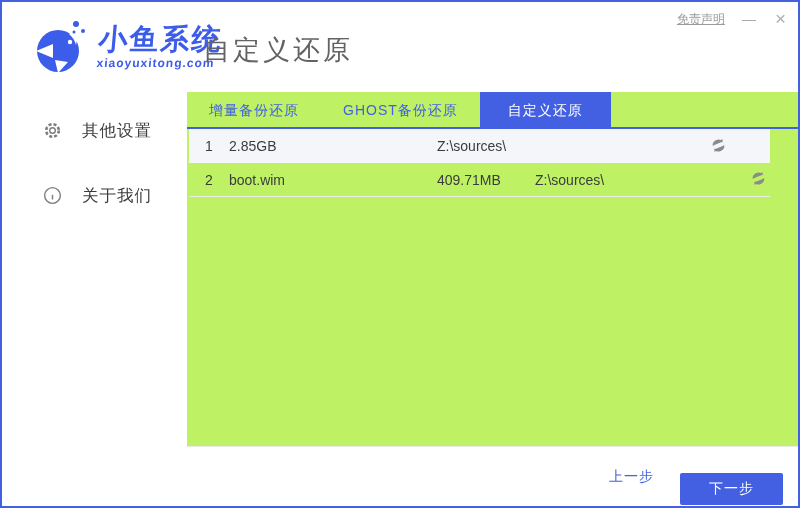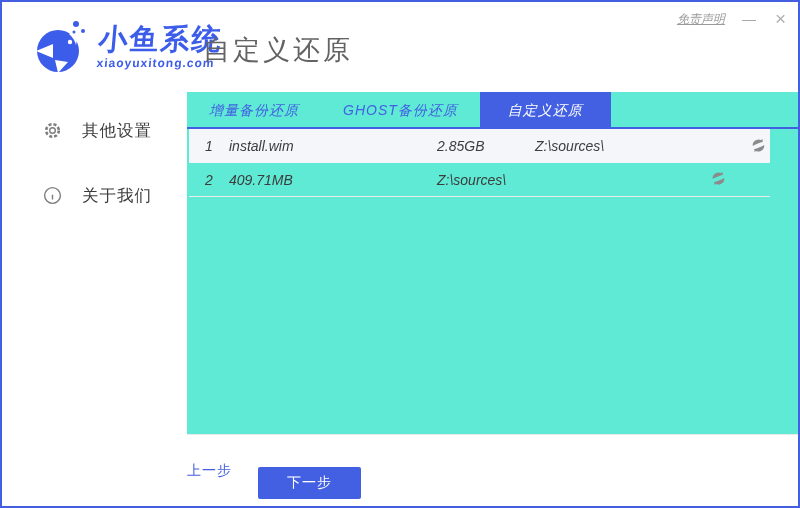--- a/index.html
+++ b/index.html
@@ -10,55 +10,55 @@
   }
 
   
   .header { position:absolute; top:0; left:0; right:0; height:90px; background:#fff; }
   .brand { position:absolute; left:30px; top:12px; display:flex; align-items:center; }
   .brand-text { margin-left:8px; transform:skewX(-5deg); }
   .brand-name { font-size:29px; font-weight:800; color:#3c5cea; letter-spacing:2px; line-height:30px; }
   .brand-domain { font-size:12px; font-weight:700; color:#3c5cea; letter-spacing:1px; margin-top:2px; }
   .page-title { position:absolute; left:201px; top:30px; font-size:27px; color:#636363; letter-spacing:3px; }
   .win-controls { position:absolute; top:8px; right:10px; display:flex; align-items:center; gap:14px; }
-  .disclaimer { font-size:12px; color:#9a9a9a; text-decoration:underline; cursor:pointer;font-style:italic; }
+  .disclaimer { font-size:12px; color:#9a9a9a; text-decoration:underline; cursor:pointer; }
   .btn-min { font-size:14px; color:#a9a9a9; cursor:pointer; line-height:16px; padding:0 3px; }
   .btn-close { font-size:19px; color:#b0b0b0; cursor:pointer; line-height:18px; padding:0 2px; }
 
   
   .sidebar { position:absolute; left:0; top:90px; bottom:0; width:185px; background:#fff; padding-top:6px; }
   .side-item { position:relative; height:65px; display:flex; align-items:center; padding-left:40px; cursor:pointer; }
   .side-item .ind { position:absolute; left:0; top:3px; bottom:3px; width:4px; background:transparent; }
   .side-item.active .ind { background:#4360e2; }
   .side-icon { width:21px; height:21px; margin-right:19px; flex:0 0 21px; }
   .side-icon svg { width:21px; height:21px; stroke:#7d7d7d; fill:none; stroke-width:1.6; }
   .side-item.active .side-icon svg { stroke:#4360e2; }
   .side-label { font-size:16.5px; color:#3b3b3b; letter-spacing:1px; }
   .side-item.active .side-label { color:#4360e2; }
 
   
-  .content { position:absolute; left:185px; top:90px; right:0; bottom:0; background:#5eead4;font-style:italic; }
+  .content { position:absolute; left:185px; top:90px; right:0; bottom:0; background:#bef264; }
   .tabs { display:flex; height:37px; border-bottom:2px solid #4360e2; }
   .tab { line-height:37px; padding:0 22px; font-size:14px; color:#4360e2; cursor:pointer; letter-spacing:1px; }
   .tab.active { background:#4360e2; color:#fff; padding:0 28px; }
 
   .table { margin:0 28px 0 2px; }
   .trow { display:grid; grid-template-columns:40px 208px 98px 199px 40px; align-items:center; }
   .thead { height:33px; color:#6b6b6b; font-size:14px; }
   .tbody-row { height:34px; color:#3c3c3c; font-size:14px; }
   .tbody-row.alt { background:#f4f6fa; }
   .tbody-row.line { border-bottom:1px solid #ececec; }
   .c-idx { text-align:center; }
   .c-restore { text-align:right; padding-right:6px; }
   .restore-btn { display:inline-flex; width:20px; height:20px; cursor:pointer; align-items:center; justify-content:center; }
   .restore-btn svg { width:17px; height:17px; stroke:#8b8b8b; fill:#8b8b8b; }
 
   
-  .footer { position:absolute; left:185px; right:0; bottom:0; height:72px; border-top:1px solid #eaeaea;
-            display:flex; align-items:center; padding-right:15px; background:#fff; }
+  .footer { position:absolute; left:185px; right:0; bottom:0; height:60px; border-top:1px solid #eaeaea;
+            display:flex; align-items:center; justify-content:flex-end; padding-right:15px; background:#fff; }
   .prev-btn { font-size:14px; color:#4360e2; cursor:pointer; margin-right:26px; letter-spacing:1px; }
   .next-btn { width:103px; height:32px; background:#4360e2; color:#fff; font-size:14px; border:none;
               border-radius:2px; cursor:pointer; letter-spacing:1px; font-family:inherit;margin-top:24px; }
 </style>
 </head>
 <body>
 
 <div class="window">
 
   <div class="header">
@@ -115,37 +115,37 @@
     <div class="tabs">
       <div class="tab">增量备份还原</div>
       <div class="tab">GHOST备份还原</div>
       <div class="tab active">自定义还原</div>
     </div>
 
     <div class="table">
 
       <div class="trow tbody-row alt">
         <span class="c-idx">1</span>
-        <span>install.wim</span>
         <span>2.85GB</span>
         <span>Z:\sources\</span>
         <span class="c-restore">
           <span class="restore-btn">
             <svg viewBox="0 0 24 24" stroke-width="1.8" fill="none">
               <path d="M19.5 12a7.5 7.5 0 0 1-12.9 5.2"></path>
               <path d="M4.5 12a7.5 7.5 0 0 1 12.9-5.2"></path>
               <path d="M17.8 2.8l-.3 4.6-4.3-1.5z" fill="#8b8b8b" stroke="none"></path>
               <path d="M6.2 21.2l.3-4.6 4.3 1.5z" fill="#8b8b8b" stroke="none"></path>
             </svg>
           </span>
         </span>
       </div>
 
       <div class="trow tbody-row line">
         <span class="c-idx">2</span>
+        <span>boot.wim</span>
         <span>409.71MB</span>
         <span>Z:\sources\</span>
         <span class="c-restore">
           <span class="restore-btn">
             <svg viewBox="0 0 24 24" stroke-width="1.8" fill="none">
               <path d="M19.5 12a7.5 7.5 0 0 1-12.9 5.2"></path>
               <path d="M4.5 12a7.5 7.5 0 0 1 12.9-5.2"></path>
               <path d="M17.8 2.8l-.3 4.6-4.3-1.5z" fill="#8b8b8b" stroke="none"></path>
               <path d="M6.2 21.2l.3-4.6 4.3 1.5z" fill="#8b8b8b" stroke="none"></path>
             </svg>

